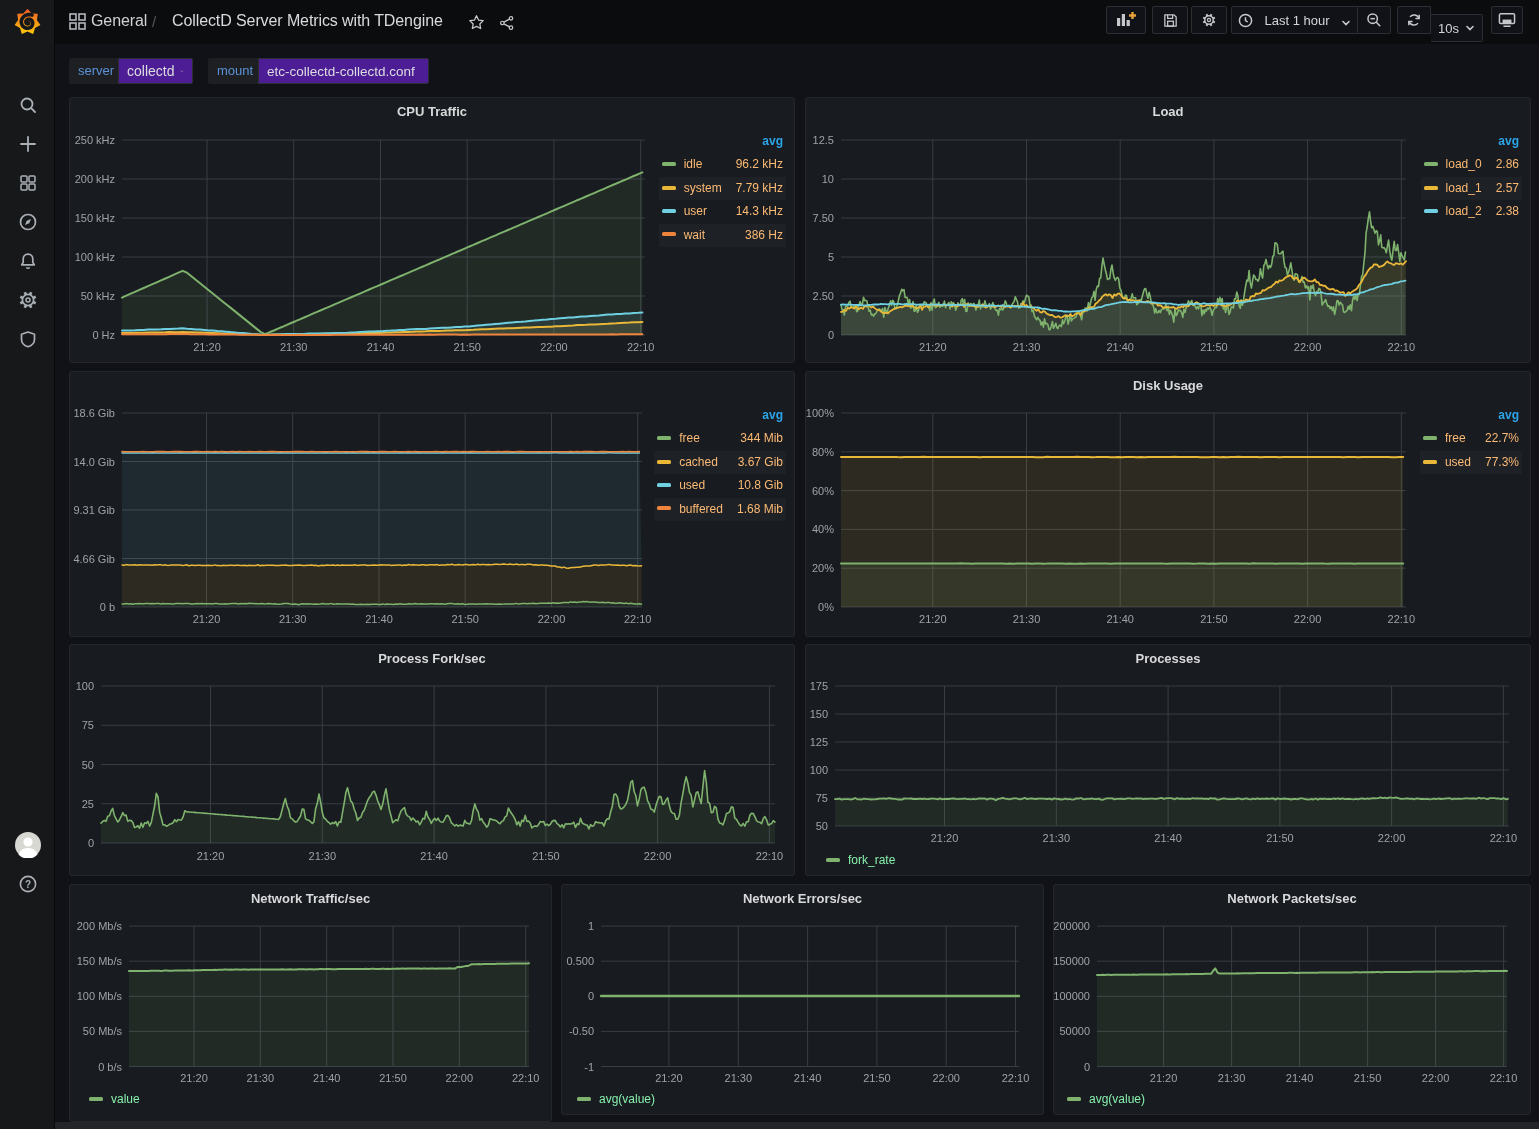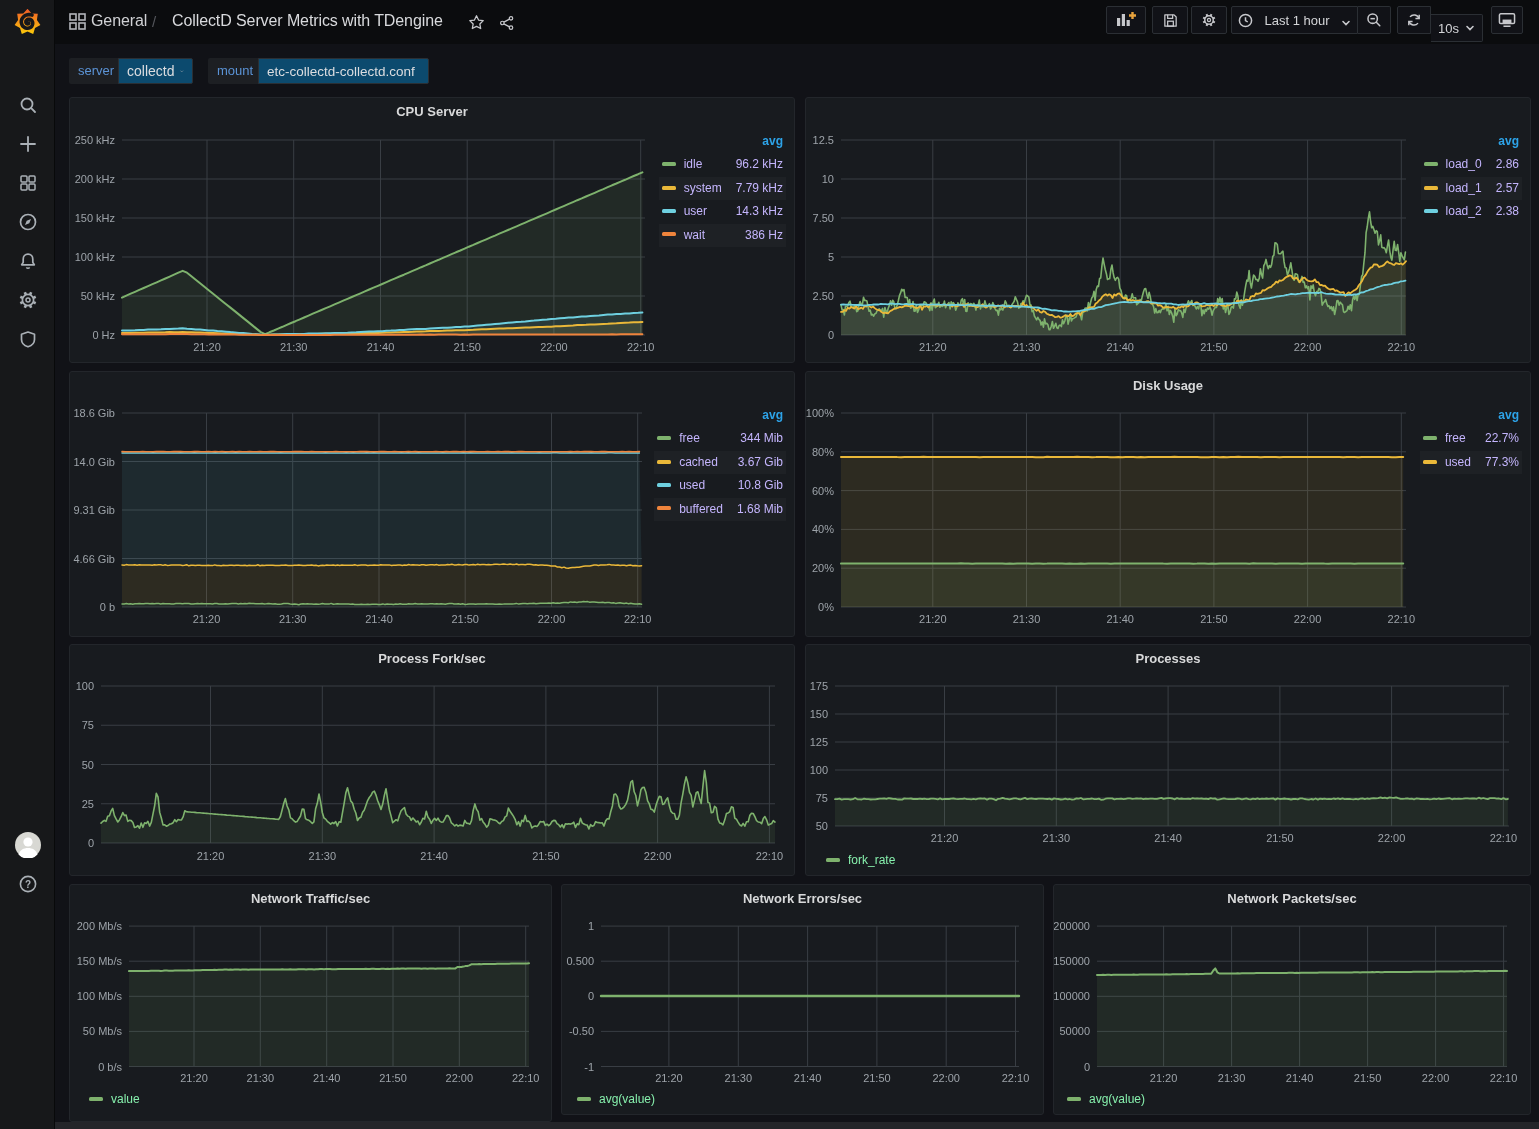--- a/index.html
+++ b/index.html
@@ -4,28 +4,28 @@
 html,body{width:1539px;height:1129px;overflow:hidden;background:#111217;font-family:"Liberation Sans",sans-serif}
 .sidebar{position:absolute;left:0;top:0;width:55px;height:1129px;background:#17181a;border-right:1px solid #08090a;z-index:5}
 .nav{position:absolute;left:55px;top:0;width:1484px;height:44px;background:#0b0c0e}
 .crumb,.crumb2{position:absolute;top:12px;font-size:16px;color:#d0d1d4;letter-spacing:-0.1px}
 .crumb2{color:#d9dadd}
 .crumbsep{position:absolute;top:13px;font-size:15px;color:#55575c}
 .tbtn{position:absolute;background:#111217;border:1px solid #2b2f34;border-radius:2px;display:flex;align-items:center;justify-content:center}
 .btxt{font-size:13px;color:#d4d5d8}
 .sub{position:absolute;left:55px;top:44px;width:1484px;height:53px;background:#111217}
 .varlbl{position:absolute;height:26px;padding:0 9px;background:#1d1f23;color:#5b93d6;font-size:13px;line-height:26px;border-radius:2px 0 0 2px}
-.varval{position:absolute;height:26px;background:#0c4a6e;border:1px solid #2b2f34;color:#dcdde0;font-size:14px;padding:0 8px;border-radius:0 2px 2px 0;white-space:nowrap;display:flex;align-items:center;justify-content:space-between}
+.varval{position:absolute;height:26px;background:#4c1d95;border:1px solid #2b2f34;color:#dcdde0;font-size:14px;padding:0 8px;border-radius:0 2px 2px 0;white-space:nowrap;display:flex;align-items:center;justify-content:space-between}
 .panel{position:absolute;background:#181b1f;border:1px solid #23262b;border-radius:3px;z-index:1}
 .ptitle{position:absolute;left:0;right:0;top:6px;text-align:center;font-size:13px;font-weight:bold;color:#d8d9da;z-index:3}
 .ax{font-size:11px;fill:#9da3a9;font-family:"Liberation Sans",sans-serif}
 .legR{position:absolute;z-index:2}
 .legR table{border-collapse:collapse}
 .legR tr:nth-child(3),.legR tr:nth-child(5){background:rgba(255,255,255,0.028)}
-.legR td{font-size:12px;color:#c4b5fd;line-height:23.4px;white-space:nowrap;padding:0}
+.legR td{font-size:12px;color:#fdba74;line-height:23.4px;white-space:nowrap;padding:0}
 .legR td.ln{padding-right:2px;padding-left:3px}
 .legR td.lv{text-align:right;padding-left:12px;padding-right:3px}
 .legR td.avgh{color:#2da3e8;font-weight:bold}
 .sw{display:inline-block;width:14px;height:4px;border-radius:1.5px;margin-right:8px;vertical-align:middle;position:relative;top:-1px}
 .legB{position:absolute;font-size:12px;color:#86efac;white-space:nowrap;z-index:2}
 .legB .lbl{margin-right:16px}
 .bstrip{position:absolute;left:55px;top:1122px;width:1484px;height:7px;background:#242529}
 </style></head>
 <body>
 <div class="nav"></div>
@@ -124,21 +124,21 @@
 <div class="varlbl" style="left:69px;top:58px">server</div>
 <div class="varval" style="left:118px;top:58px;width:75px">collectd<svg width="11" height="11" viewBox="0 0 10 10" style="margin-left:6px">
       <path d="M2 3.2l3 3 3-3" fill="none" stroke="#b0b3b8" stroke-width="1.4" stroke-linecap="round"></path>
     </svg></div>
 <div class="varlbl" style="left:208px;top:58px">mount</div>
 <div class="varval" style="left:258px;top:58px;width:171px;font-size:13.5px">etc-collectd-collectd.conf<svg width="11" height="11" viewBox="0 0 10 10" style="margin-left:6px">
       <path d="M2 3.2l3 3 3-3" fill="none" stroke="#b0b3b8" stroke-width="1.4" stroke-linecap="round"></path>
     </svg></div>
 
 <div class="panel" style="left:69px;top:97px;width:726px;height:266px">
-    <div class="ptitle">CPU Server</div>
+    <div class="ptitle">CPU Traffic</div>
     <svg width="726" height="266" viewBox="0 0 726 266" style="position:absolute;left:0;top:0">
       <line x1="52" y1="237" x2="575" y2="237" stroke="#393e44" stroke-width="1"></line>
       <line x1="52" y1="198" x2="575" y2="198" stroke="#393e44" stroke-width="1"></line>
       <line x1="52" y1="159" x2="575" y2="159" stroke="#393e44" stroke-width="1"></line>
       <line x1="52" y1="120" x2="575" y2="120" stroke="#393e44" stroke-width="1"></line>
       <line x1="52" y1="81" x2="575" y2="81" stroke="#393e44" stroke-width="1"></line>
       <line x1="52" y1="42" x2="575" y2="42" stroke="#393e44" stroke-width="1"></line>
       <line x1="137.0" y1="42" x2="137.0" y2="237" stroke="#393e44" stroke-width="1"></line>
       <line x1="223.7" y1="42" x2="223.7" y2="237" stroke="#393e44" stroke-width="1"></line>
       <line x1="310.5" y1="42" x2="310.5" y2="237" stroke="#393e44" stroke-width="1"></line>
@@ -186,20 +186,21 @@
           </tr>
           <tr>
             <td class="ln"><span class="sw" style="background:#ef843c"></span>wait</td>
             <td class="lv">386 Hz</td>
           </tr>
         </tbody>
       </table>
     </div>
   </div>
 <div class="panel" style="left:805px;top:97px;width:726px;height:266px">
+    <div class="ptitle">Load</div>
     <svg width="726" height="266" viewBox="0 0 726 266" style="position:absolute;left:0;top:0">
       <line x1="35" y1="237" x2="600" y2="237" stroke="#393e44" stroke-width="1"></line>
       <line x1="35" y1="198" x2="600" y2="198" stroke="#393e44" stroke-width="1"></line>
       <line x1="35" y1="159" x2="600" y2="159" stroke="#393e44" stroke-width="1"></line>
       <line x1="35" y1="120" x2="600" y2="120" stroke="#393e44" stroke-width="1"></line>
       <line x1="35" y1="81" x2="600" y2="81" stroke="#393e44" stroke-width="1"></line>
       <line x1="35" y1="42" x2="600" y2="42" stroke="#393e44" stroke-width="1"></line>
       <line x1="126.8" y1="42" x2="126.8" y2="237" stroke="#393e44" stroke-width="1"></line>
       <line x1="220.5" y1="42" x2="220.5" y2="237" stroke="#393e44" stroke-width="1"></line>
       <line x1="314.2" y1="42" x2="314.2" y2="237" stroke="#393e44" stroke-width="1"></line>

